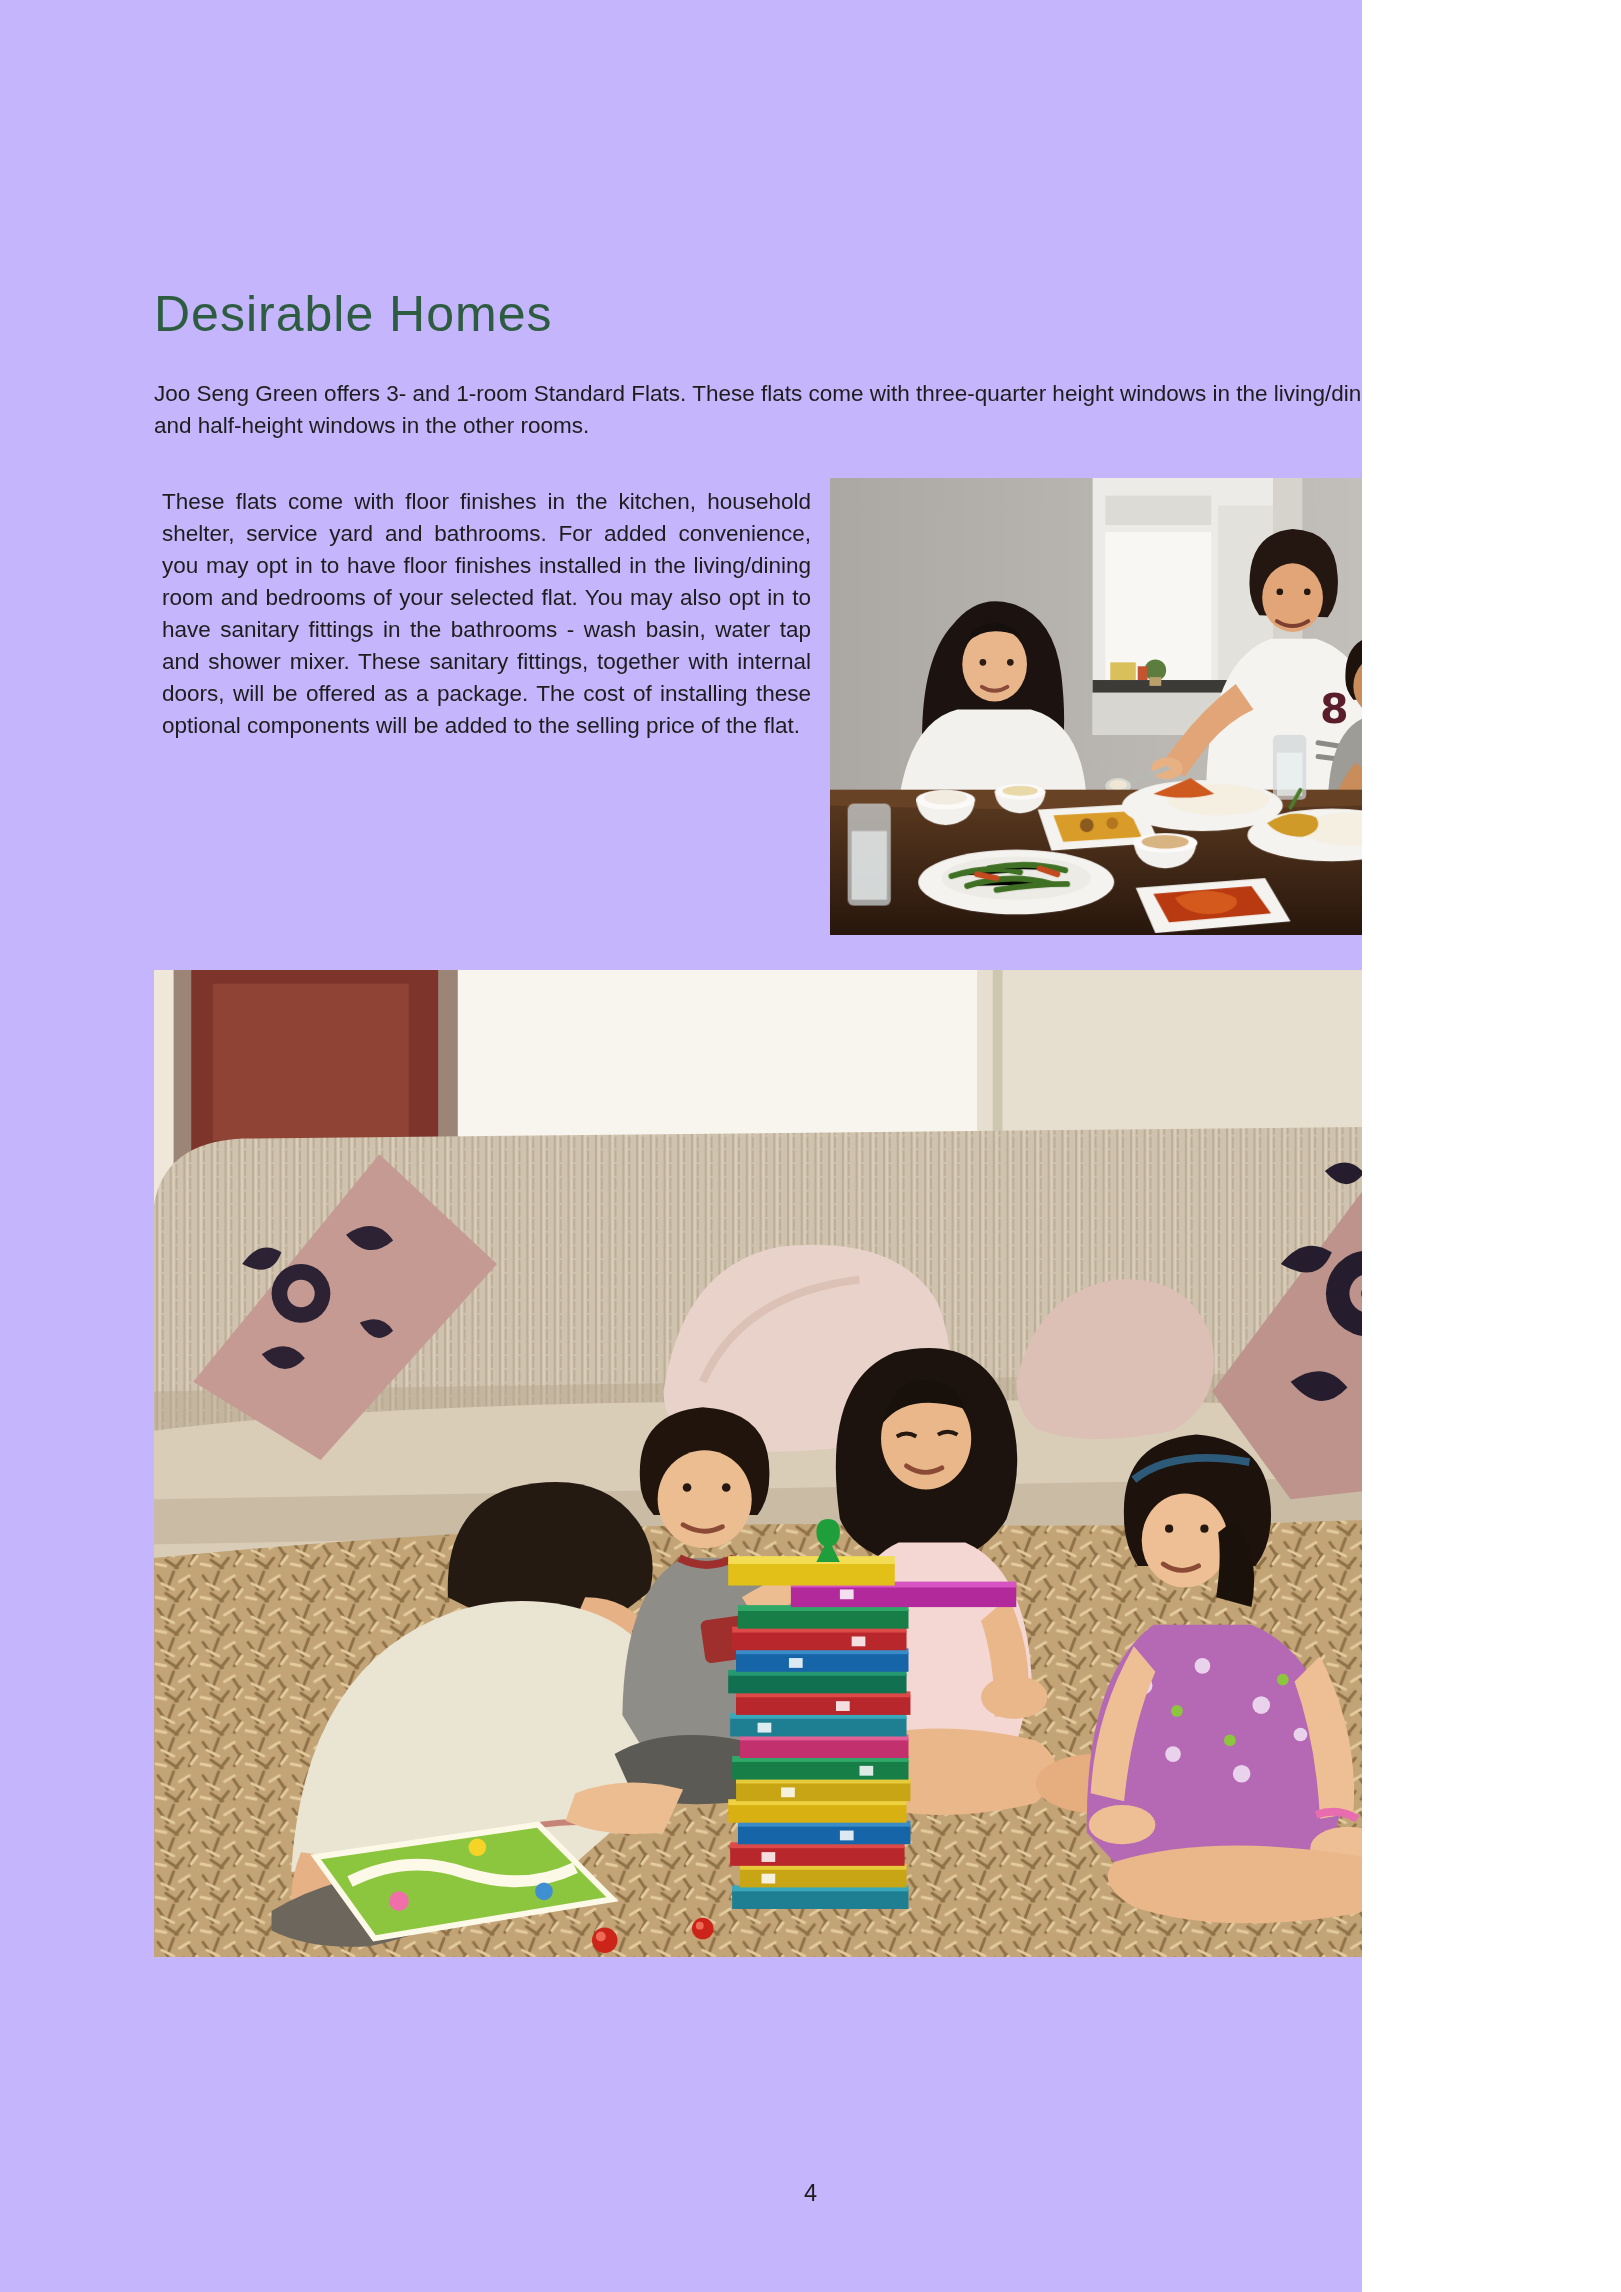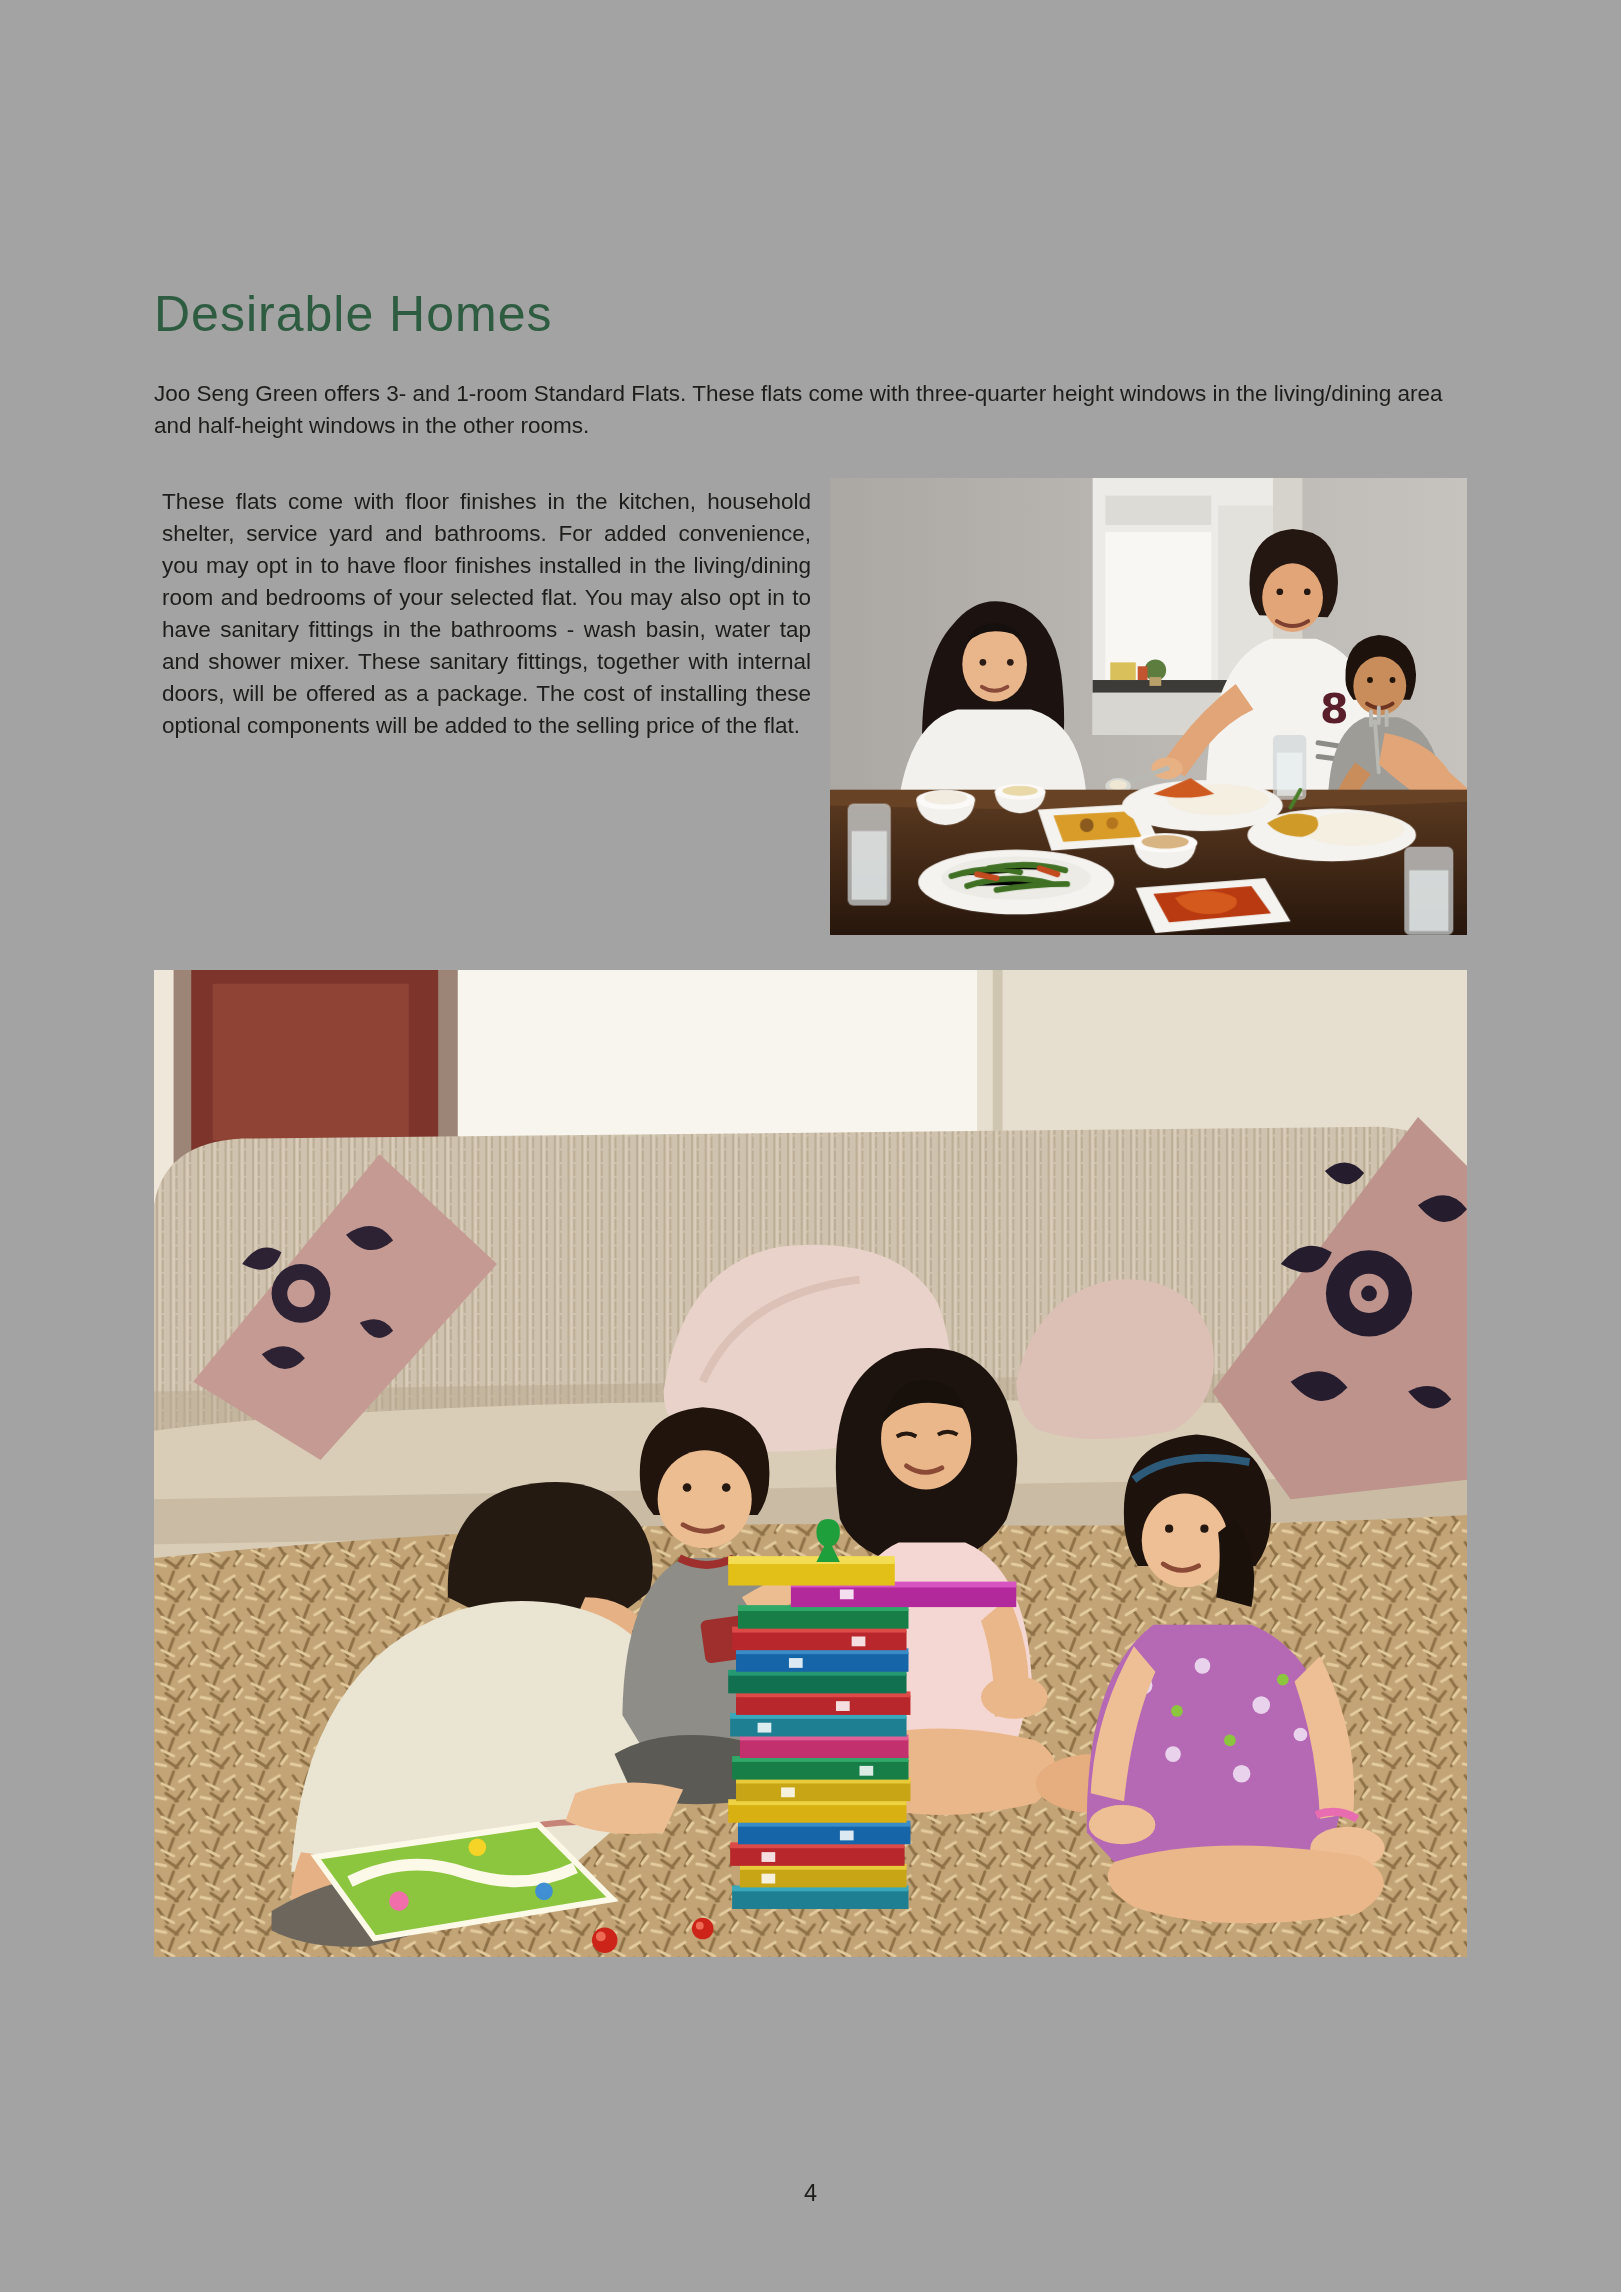--- a/index.html
+++ b/index.html
@@ -1,19 +1,19 @@
 <!DOCTYPE html>
 <html><head>
 <meta charset="utf-8">
 <style>
   html,body{margin:0;padding:0;background:#ffffff;}
   .page{
     position:relative;
-    width:1621px;height:2293px;
-    background:#a3a3a3;
+    width:1362px;height:2293px;
+    background:#c4b5fd;
     font-family:"Liberation Sans", sans-serif;
     overflow:hidden;
   }
   .title{
     position:absolute;left:154px;top:287px;
     margin:0;
     font-size:50px;line-height:55px;font-weight:300;
     letter-spacing:1px;
     color:#2d5c40;
   }

